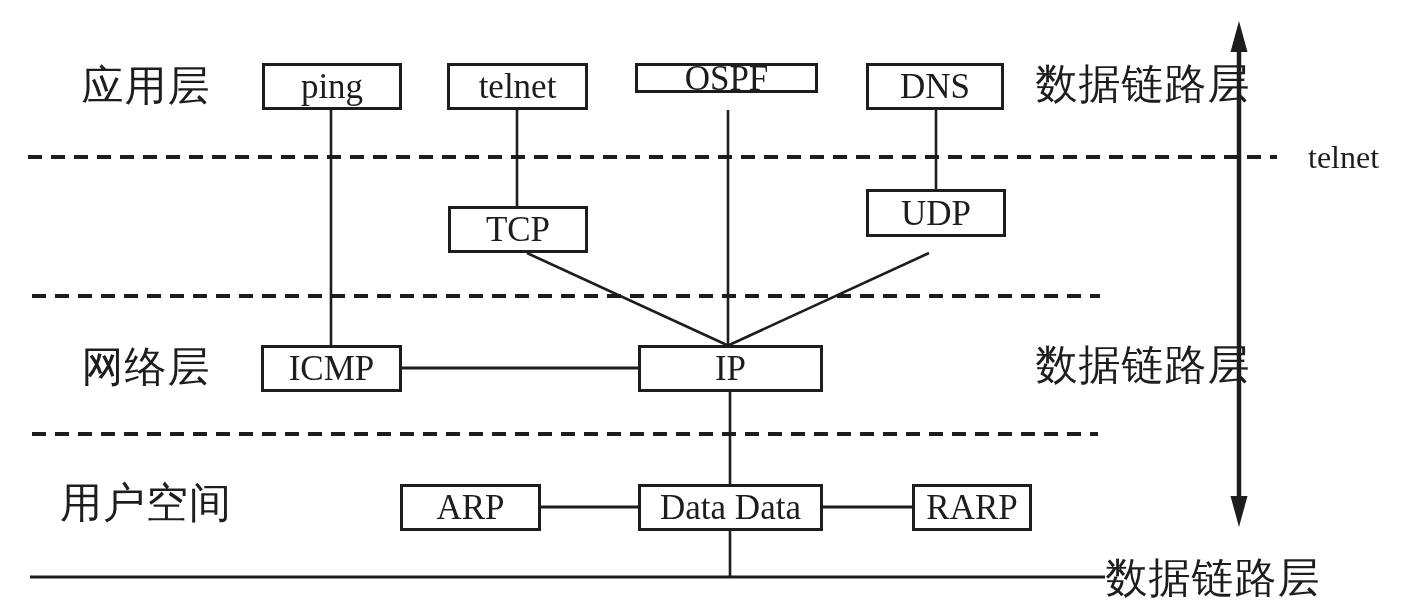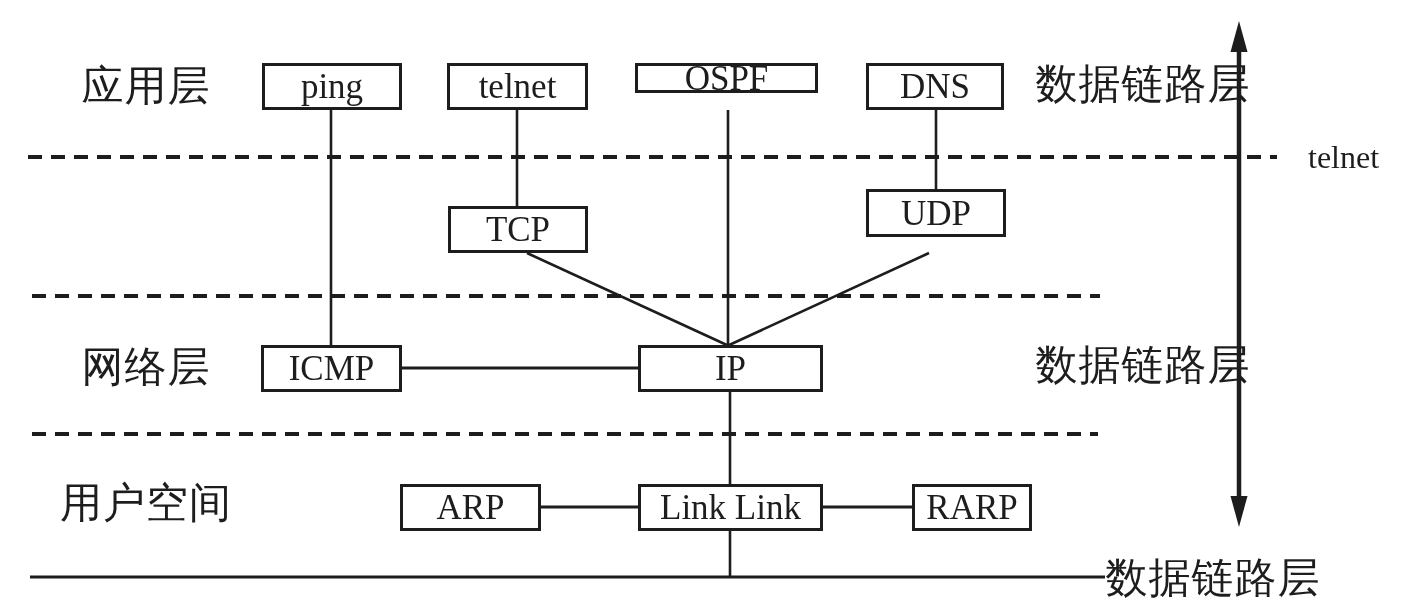--- a/index.html
+++ b/index.html
@@ -84,21 +84,21 @@
   <div class="node" style="left:635px;top:63px;width:183px;height:30px">OSPF</div>
   <div class="node" style="left:866px;top:63px;width:138px;height:47px">DNS</div>
 
   <div class="node" style="left:448px;top:206px;width:140px;height:47px">TCP</div>
   <div class="node" style="left:866px;top:189px;width:140px;height:48px">UDP</div>
 
   <div class="node" style="left:261px;top:345px;width:141px;height:47px">ICMP</div>
   <div class="node" style="left:638px;top:345px;width:185px;height:47px">IP</div>
 
   <div class="node" style="left:400px;top:484px;width:141px;height:47px">ARP</div>
-  <div class="node" style="left:638px;top:484px;width:185px;height:47px">Link Link</div>
+  <div class="node" style="left:638px;top:484px;width:185px;height:47px">Data Data</div>
   <div class="node" style="left:912px;top:484px;width:120px;height:47px">RARP</div>
 
   <div class="lbl" style="left:146px;top:86px">应用层</div>
   <div class="lbl" style="left:146px;top:367px">网络层</div>
   <div class="lbl" style="left:146px;top:503px">用户空间</div>
 
   <div class="lbl" style="left:1143px;top:84px">数据链路层</div>
   <div class="lbl" style="left:1143px;top:365px">数据链路层</div>
 
   <div class="lbl latin left-anchor" style="left:1308px;top:157px">telnet</div>

